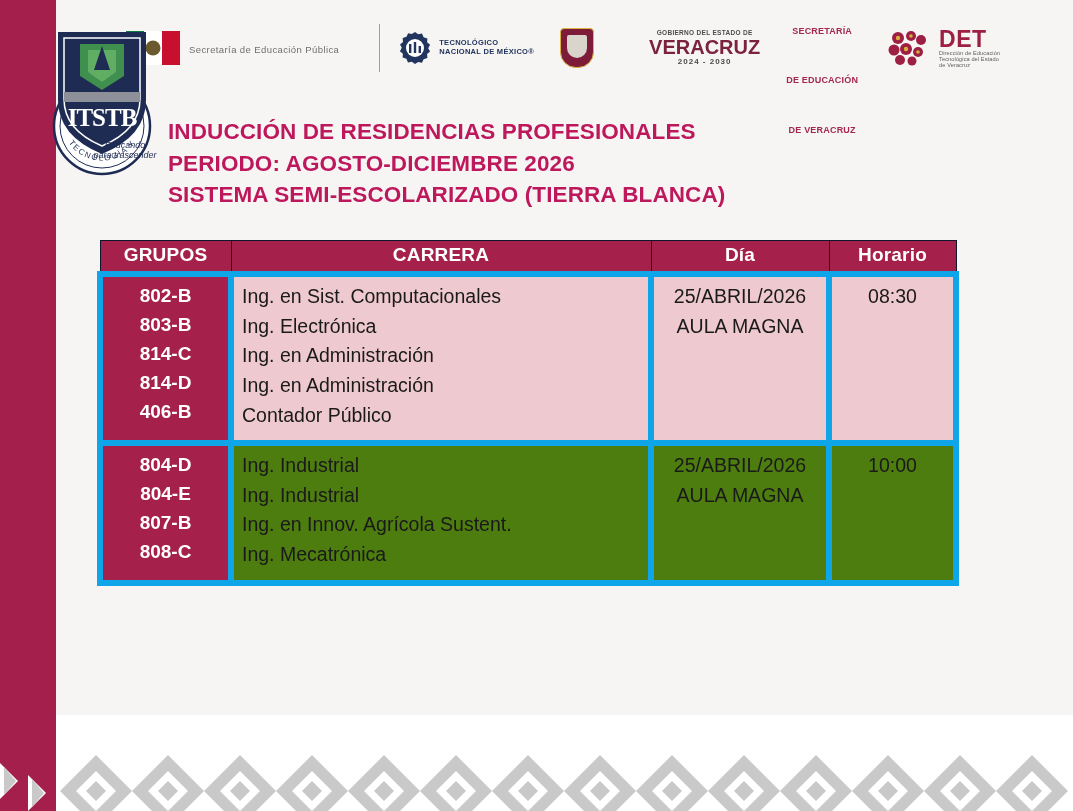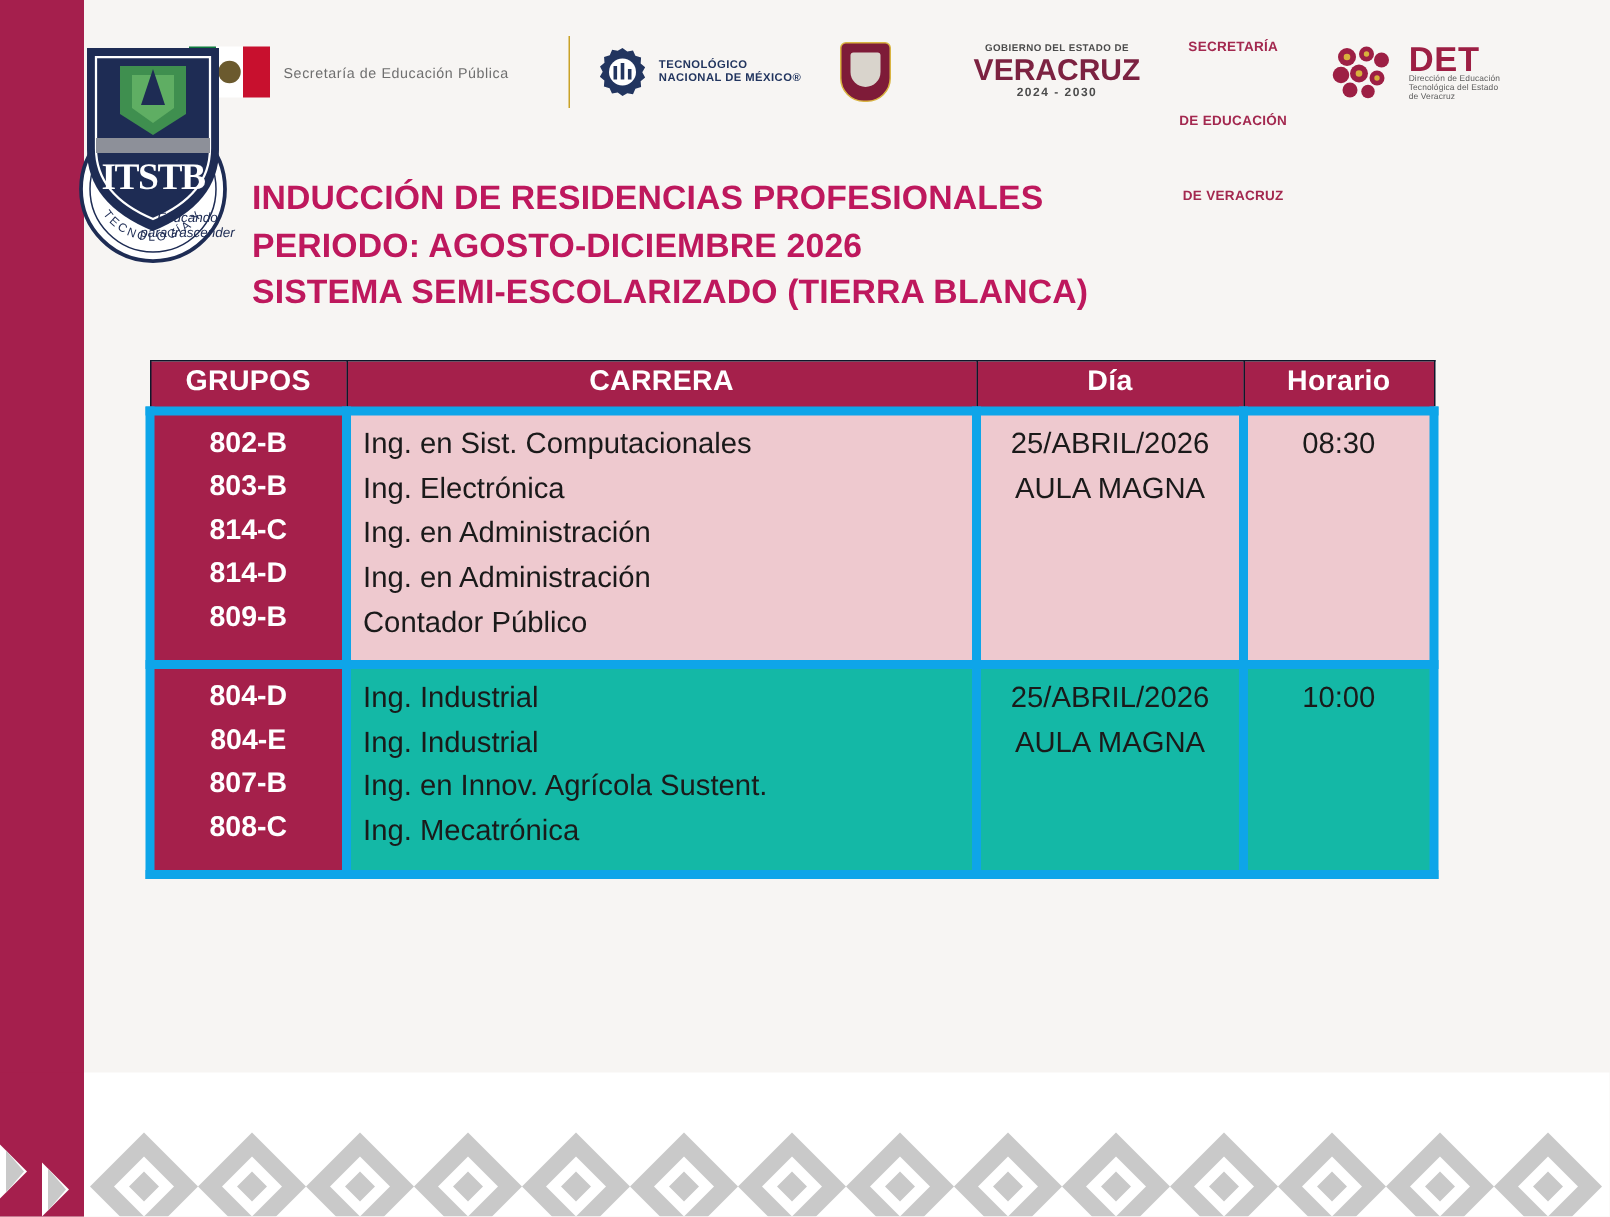--- a/index.html
+++ b/index.html
@@ -212,21 +212,21 @@
     line-height: 1.52;
   }
   td.dia, td.horario {
     font-size: 19.5px;
     color: #1a1a1a;
     text-align: center;
     padding: 5px 0 10px;
     line-height: 1.52;
   }
   tr.band-1 td.carrera, tr.band-1 td.dia, tr.band-1 td.horario { background: #eec9cf; }
-  tr.band-2 td.carrera, tr.band-2 td.dia, tr.band-2 td.horario { background: #14b8a6; }
+  tr.band-2 td.carrera, tr.band-2 td.dia, tr.band-2 td.horario { background: #4d7c0f; }
 
   .spell { text-decoration-style: wavy; text-decoration-color: #d23c3c; text-decoration-thickness: 1px; }
 
   
   .pattern {
     position: absolute;
     left: 56px; bottom: 0;
     width: 1017px; height: 96px;
     background: #ffffff;
     overflow: hidden;
@@ -393,21 +393,21 @@
       </tr>
     </thead>
     <tbody>
 
       <tr class="band-1">
         <td class="grupos">
           <div>802-B</div>
           <div>803-B</div>
           <div>814-C</div>
           <div>814-D</div>
-          <div>809-B</div>
+          <div>406-B</div>
         </td>
         <td class="carrera">
           <div>Ing. en <span class="spell">Sist</span>. Computacionales</div>
           <div>Ing. Electrónica</div>
           <div>Ing. en Administración</div>
           <div>Ing. en Administración</div>
           <div>Contador Público</div>
         </td>
         <td class="dia">
           <div>25/ABRIL/2026</div>

